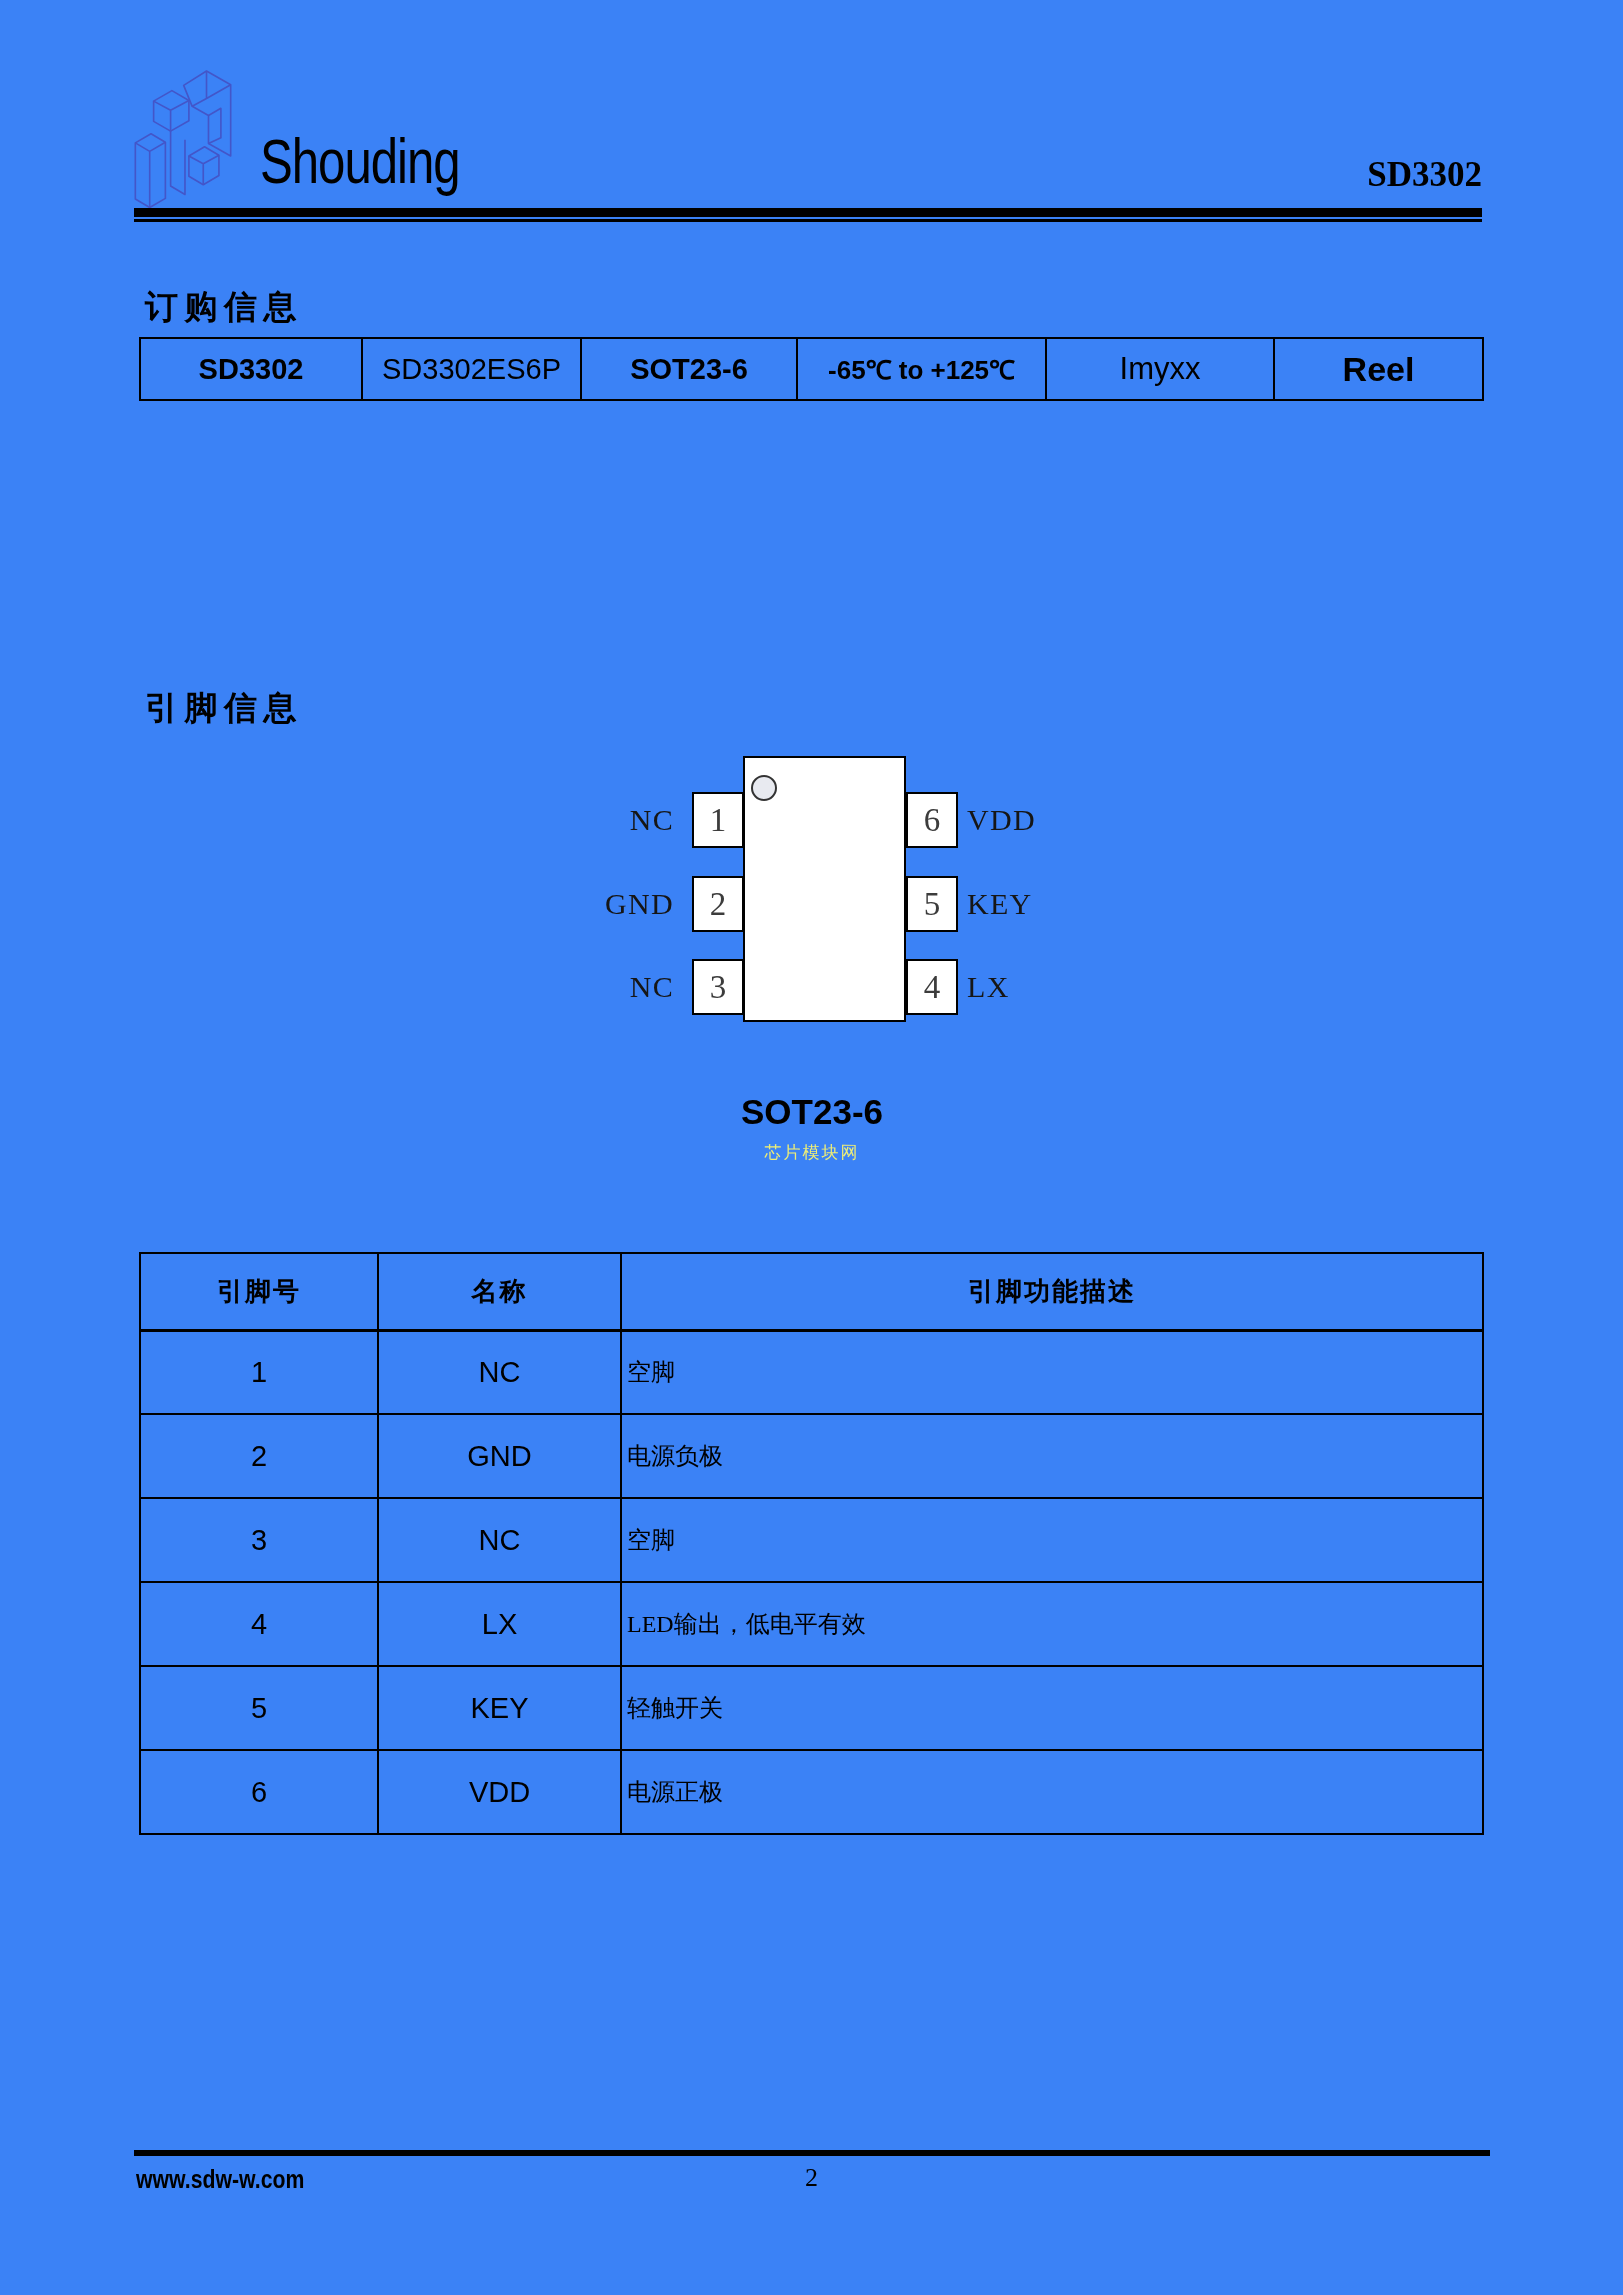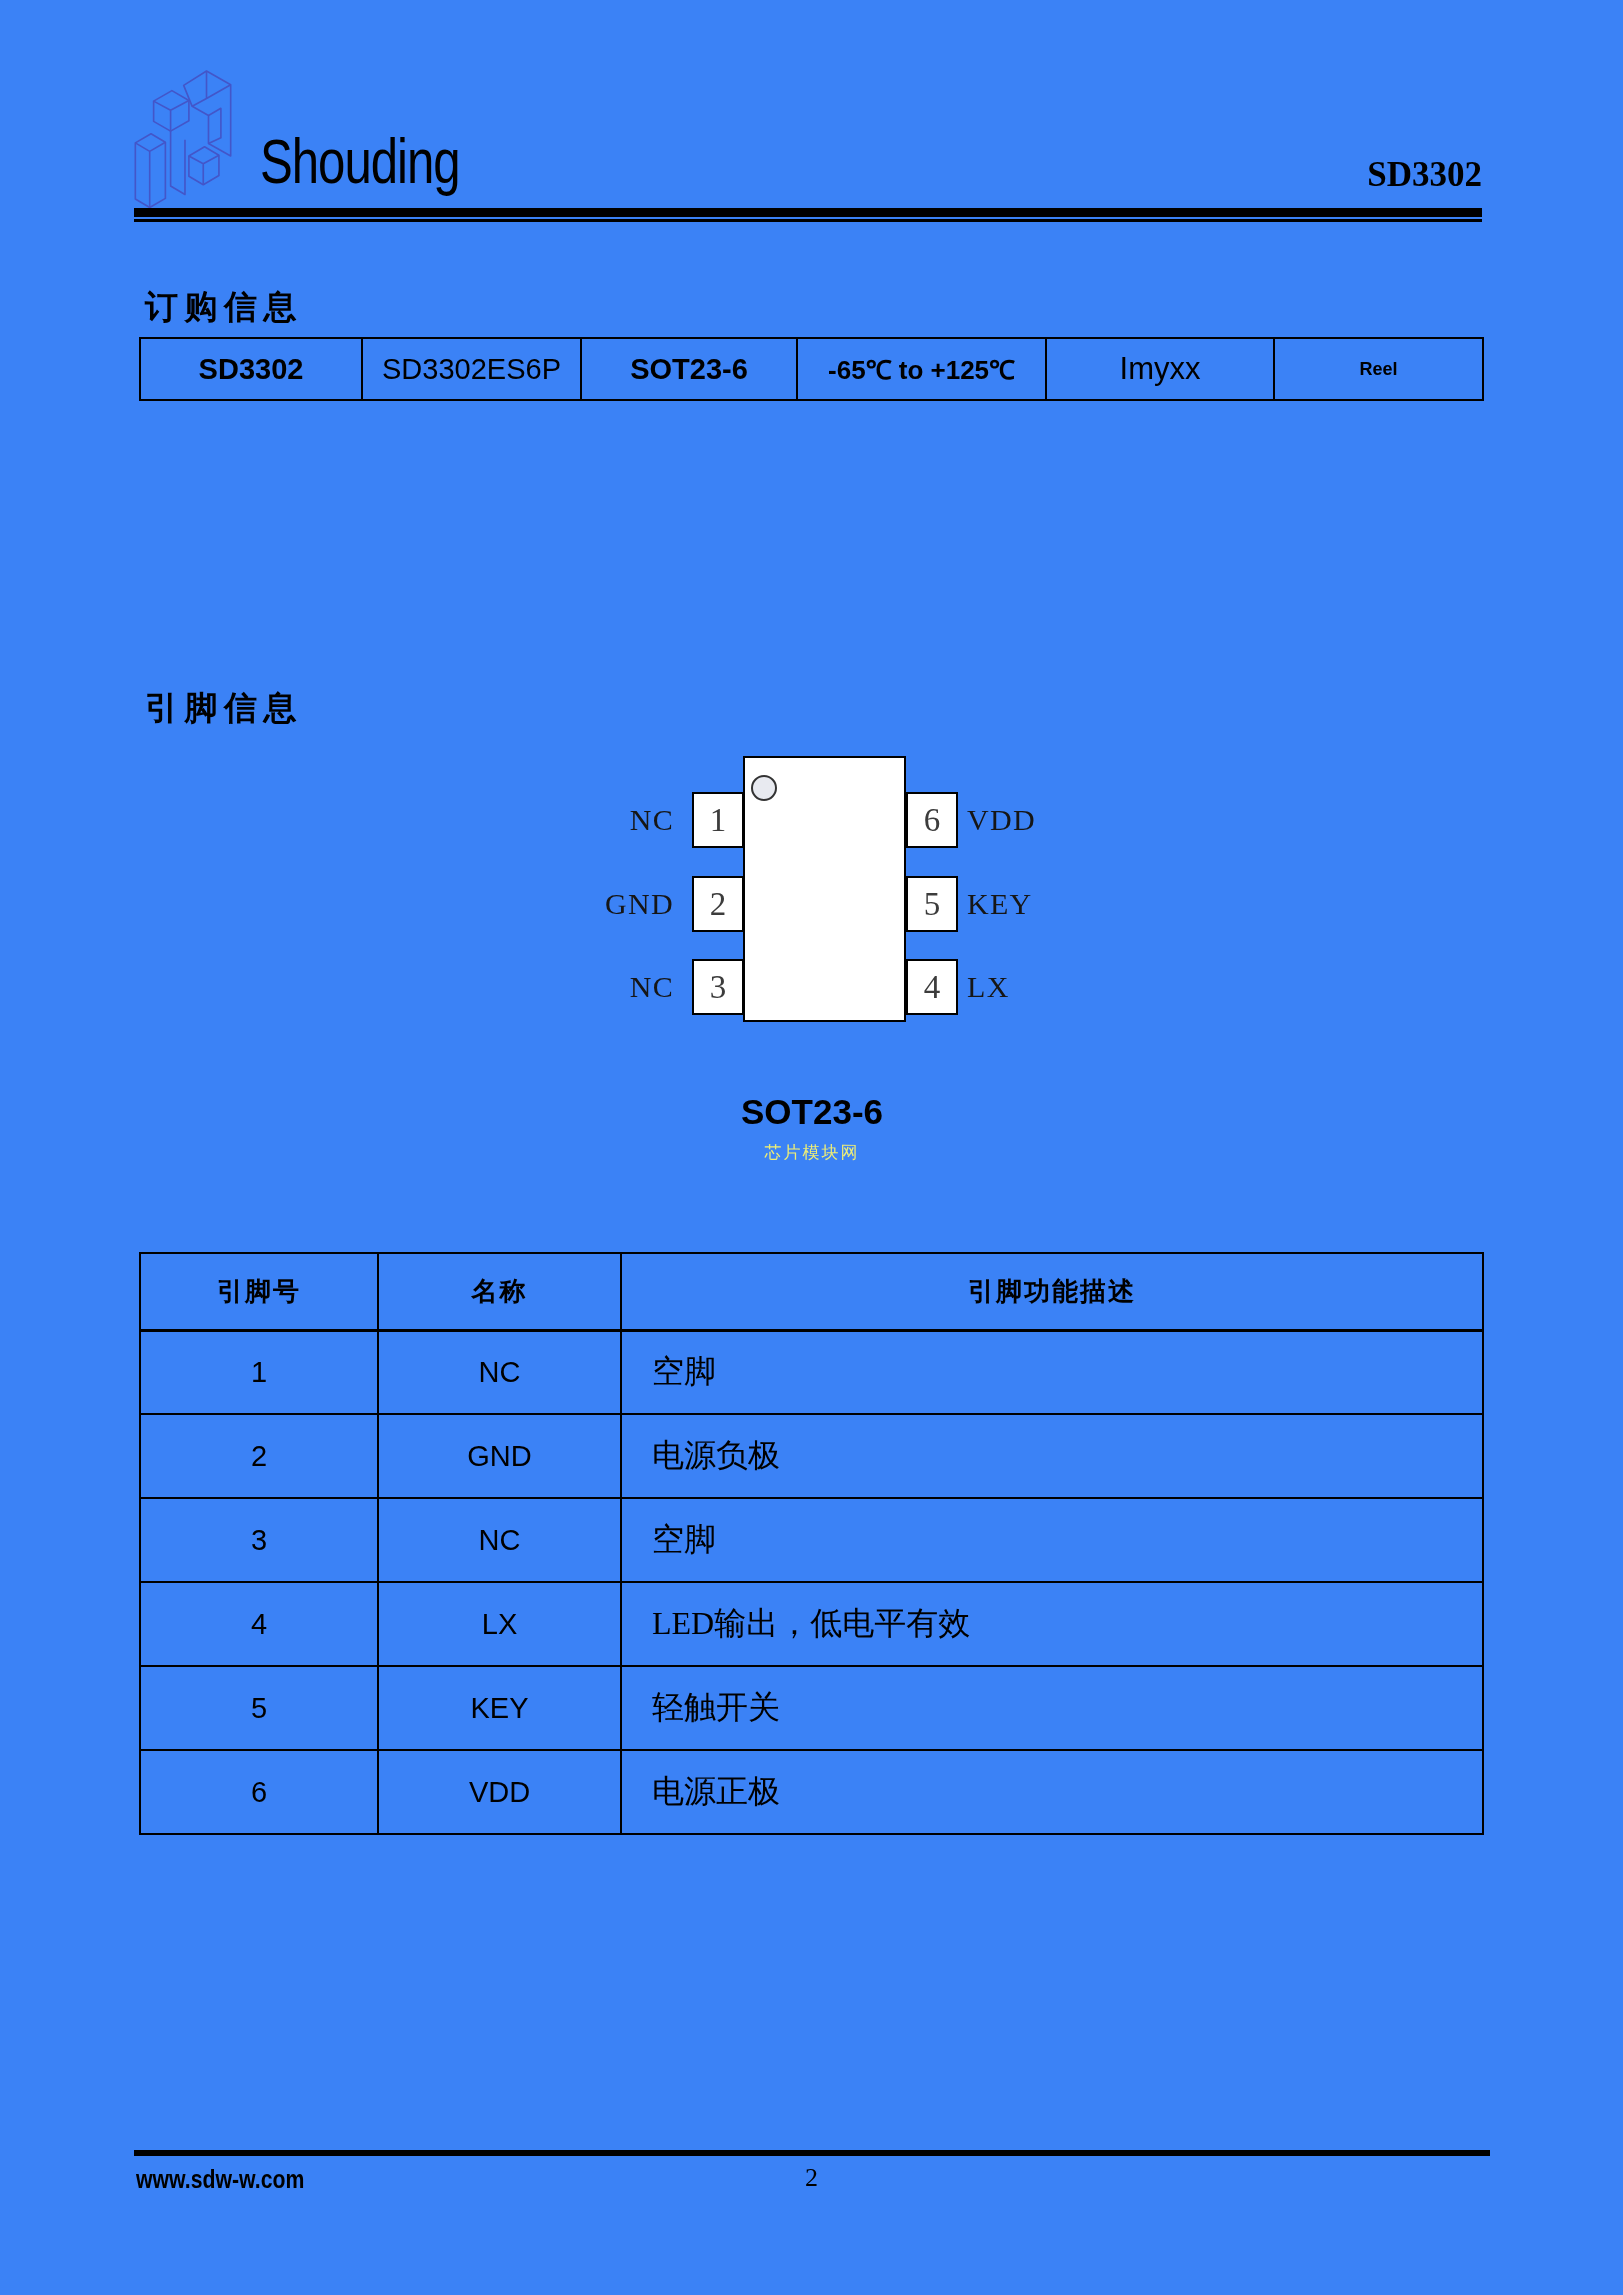--- a/index.html
+++ b/index.html
@@ -61,43 +61,43 @@
     border-bottom:3.3px solid #000;
     font-family:"Liberation Serif", serif;
     font-weight:bold;font-size:29px;letter-spacing:2px;
   }
   .order-table tr.hdr{height:63px;}
   .order-table tr.val{height:62px;}
   .cell-bold{font-size:29px;font-weight:bold;}
   .cell-reg{font-size:29px;font-weight:400;}
   .cell-temp{font-size:26px;font-weight:bold;}
   .cell-mark{font-size:31px;font-weight:400;}
-  .cell-reel{font-size:18px;font-weight:bold;}
+  .cell-reel{font-size:34px;font-weight:bold;}
 
   .pin-table{
     left:139px;top:1252px;width:1343px;
     border:2.6px solid #000;
   }
   .pin-table td{
     border:2px solid #000;
     border-top:2.6px solid #000;border-bottom:2.6px solid #000;
     text-align:center;vertical-align:middle;overflow:hidden;
   }
   .pin-table tr.hdr{height:77px;margin-left:26px;}
   .pin-table tr.hdr td{
     border-bottom:3.3px solid #000;
     font-family:"Liberation Serif", serif;
     font-weight:bold;font-size:26px;letter-spacing:2px;
   }
   .pin-table tr.r{height:84px;}
   .pin-table td.num,.pin-table td.nm{font-size:29px;font-weight:400;}
   .pin-table td.desc{
-    text-align:left;padding-left:30px;
-    font-family:"Liberation Serif", serif;
-    font-size:32px;
+    text-align:left;padding-left:5px;
+    font-family:"Liberation Serif", serif;
+    font-size:24px;
   }
 
   
   .chip-body{
     left:743px;top:756px;width:163px;height:266px;
     border:2.6px solid #000;background:#fff;box-sizing:border-box;
   }
   .pin1-dot{
     left:751px;top:775px;width:26px;height:26px;
     border:2px solid #333;border-radius:50%;

